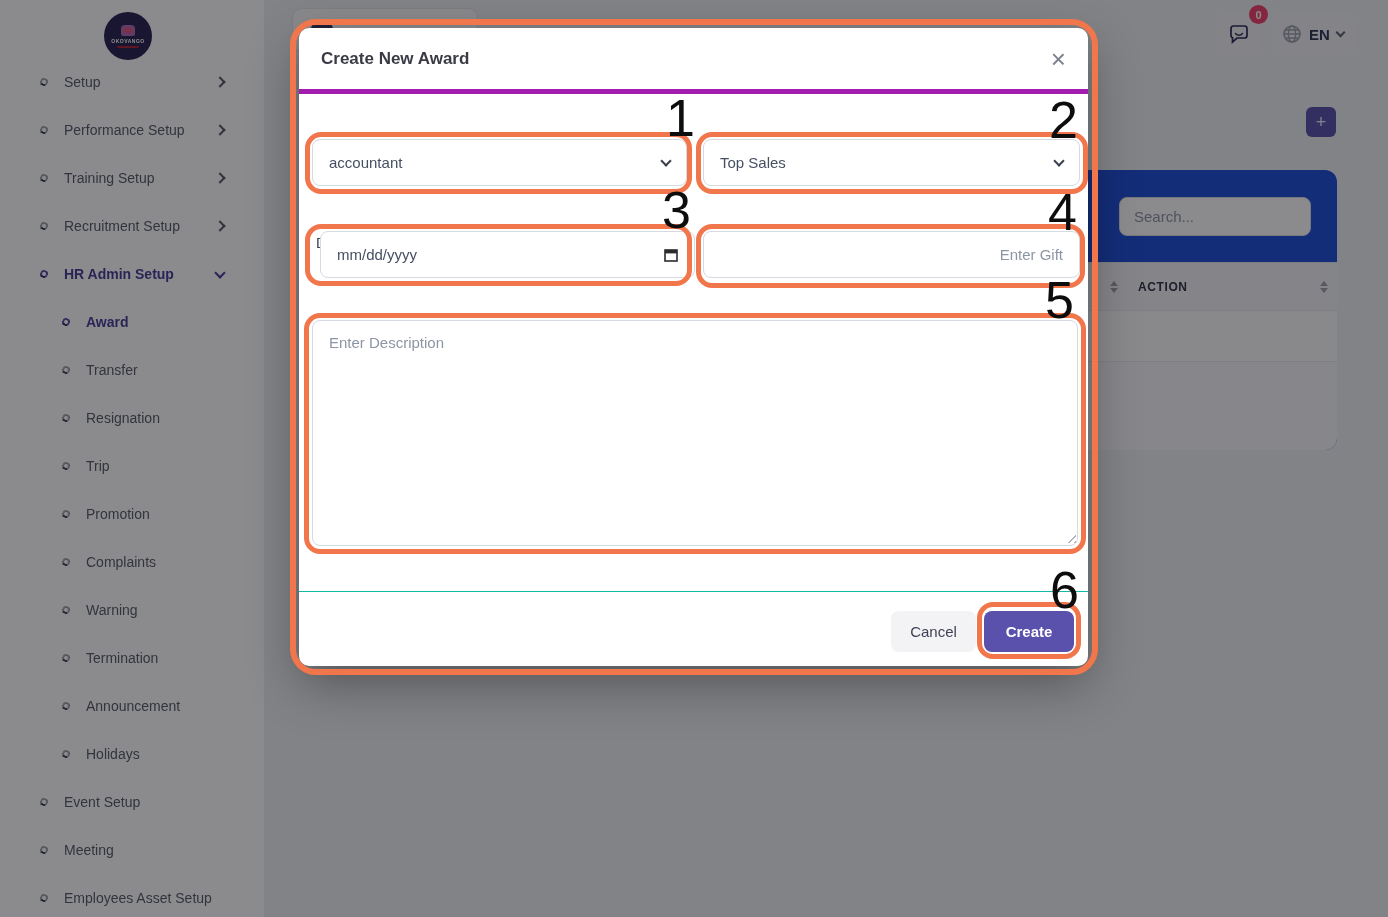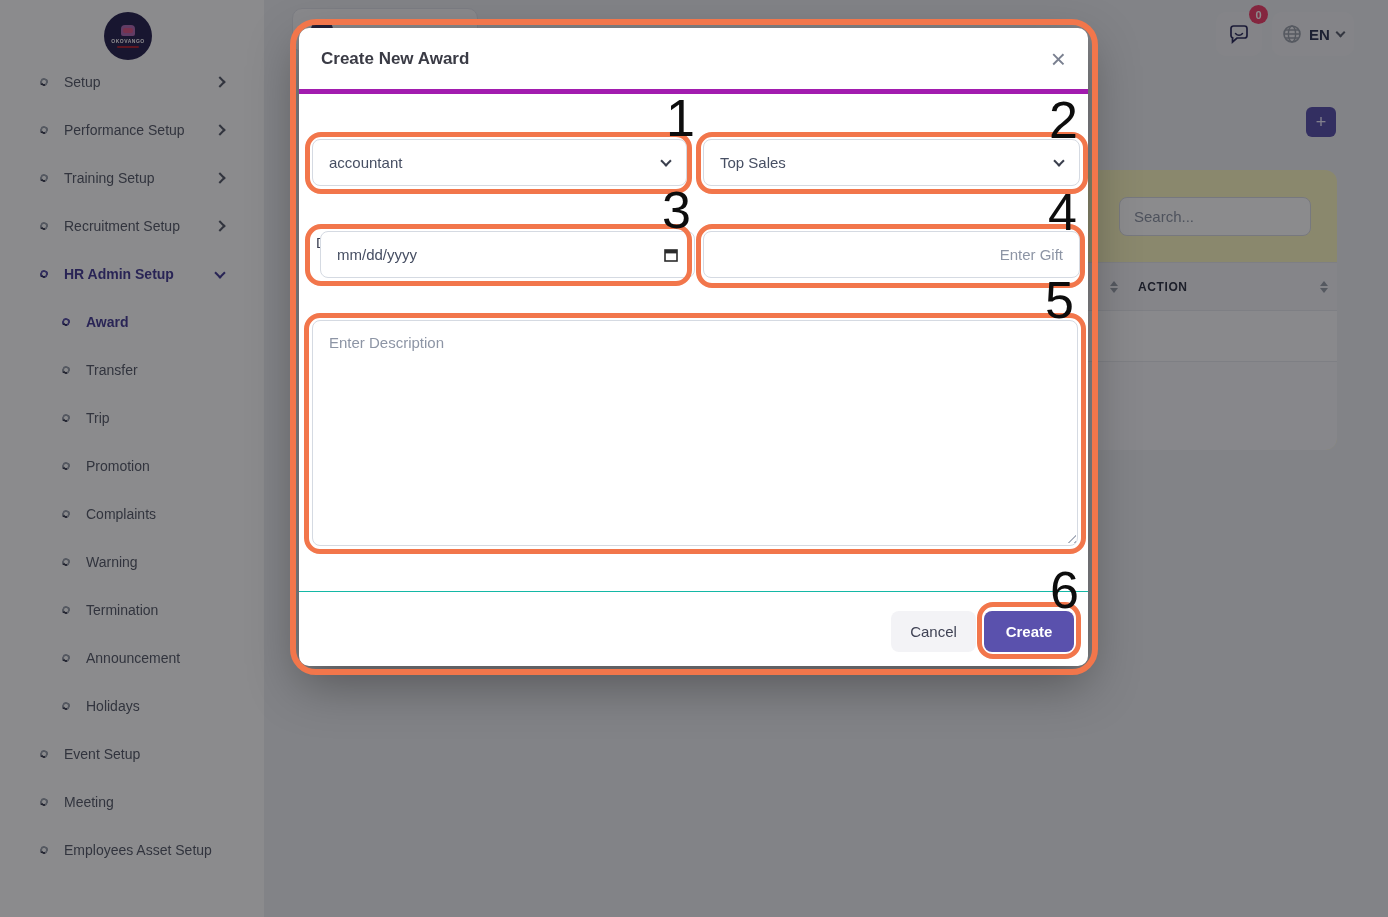--- a/index.html
+++ b/index.html
@@ -50,21 +50,21 @@
     display:flex; align-items:center; justify-content:center; }
   .lang-label { color:#2F3554; font-size:15px; font-weight:600; }
   .lang-caret { width:7px; height:7px; border-top:2px solid #5b6170; border-right:2px solid #5b6170;
     transform:rotate(135deg); margin-top:-4px; }
 
   .add-btn { position:absolute; left:1306px; top:107px; width:30px; height:30px;
     background:#5A51AD; color:#eceafd; border-radius:6px; font-size:18px; z-index:1;
     display:flex; align-items:center; justify-content:center; cursor:pointer; }
 
   .card { position:absolute; left:1020px; top:170px; width:317px; height:280px;
-    background:#fef9c3; border-radius:12px; z-index:1; overflow:hidden; }
+    background:#1d4ed8; border-radius:12px; z-index:1; overflow:hidden; }
   .card-search { position:absolute; left:99px; top:27px; width:192px; height:39px;
     border:1px solid #D9DCE3; border-radius:8px; background:#fff; padding:0 14px;
     font-size:15px; color:#474F63; font-family:"Liberation Sans",sans-serif; outline:none; }
   .card-search::placeholder { color:#8D95A5; }
   .thead { position:absolute; left:0; top:92px; width:317px; height:49px; background:#F4F4F8;
     border-top:1px solid #E7E8EE; border-bottom:1px solid #E7E8EE;
     display:flex; align-items:center; }
   .th-label { position:absolute; left:118px; font-size:12px; font-weight:bold;
     letter-spacing:.6px; color:#2F3344; }
   .sorter { position:absolute; display:flex; flex-direction:column; gap:2px; align-items:center; }
@@ -185,20 +185,24 @@
       <div class="nav-item lvl1 active">
         <span class="bullet"></span>
         <span class="nav-label">Award</span>
       </div>
       <div class="nav-item lvl1">
         <span class="bullet"></span>
         <span class="nav-label">Transfer</span>
       </div>
       <div class="nav-item lvl1">
         <span class="bullet"></span>
+        <span class="nav-label">Resignation</span>
+      </div>
+      <div class="nav-item lvl1">
+        <span class="bullet"></span>
         <span class="nav-label">Trip</span>
       </div>
       <div class="nav-item lvl1">
         <span class="bullet"></span>
         <span class="nav-label">Promotion</span>
       </div>
       <div class="nav-item lvl1">
         <span class="bullet"></span>
         <span class="nav-label">Complaints</span>
       </div>

